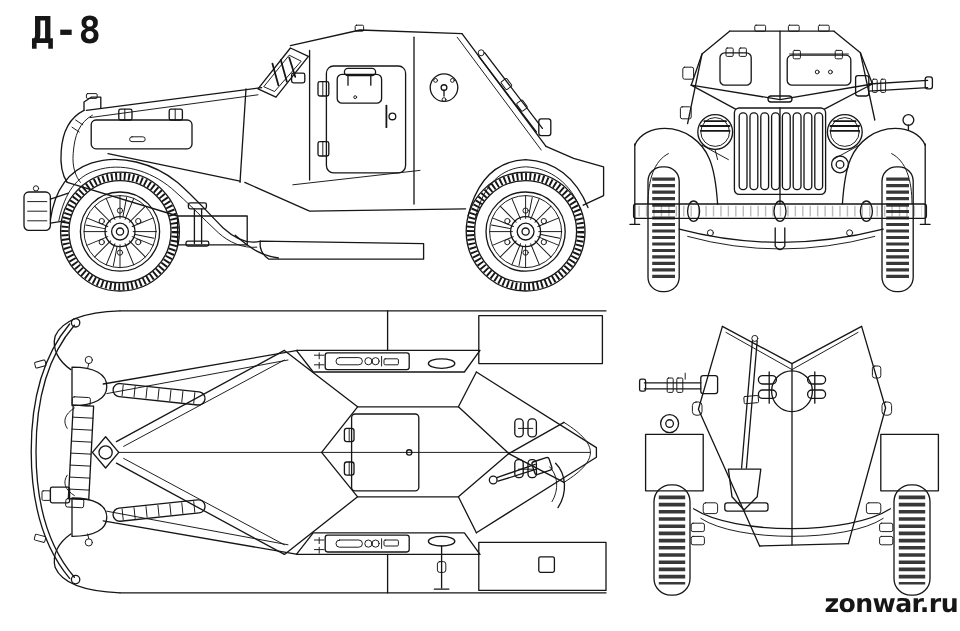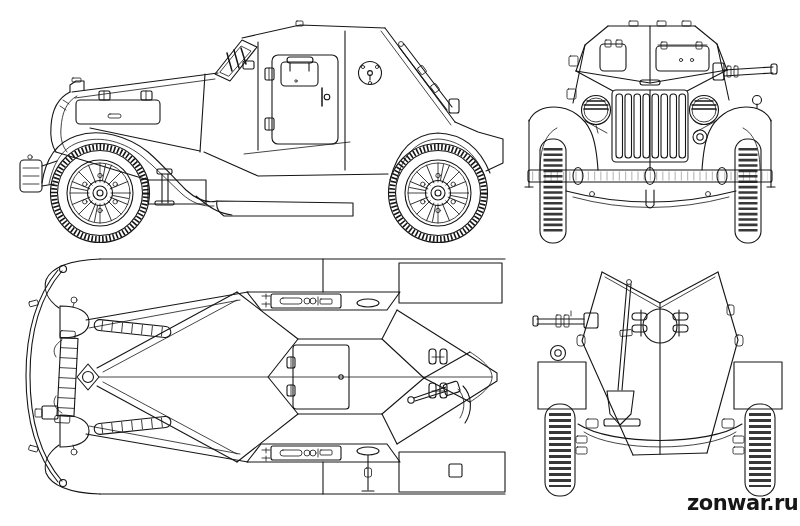--- a/index.html
+++ b/index.html
@@ -505,15 +505,16 @@
 
   <g>
     <circle class="lw" cx="558" cy="353" r="7.5"></circle>
           <circle class="lw" cx="558" cy="353" r="3.2"></circle>
     <rect class="lw" x="538" y="362" width="48" height="47"></rect>
     <rect class="lw" x="734" y="362" width="48" height="47"></rect>
   </g>
 </g>
 </svg>
 
+<div class="title">Д-8</div>
 <div class="watermark">zonwar.ru</div>
 
 </div>
 
 </body></html>

